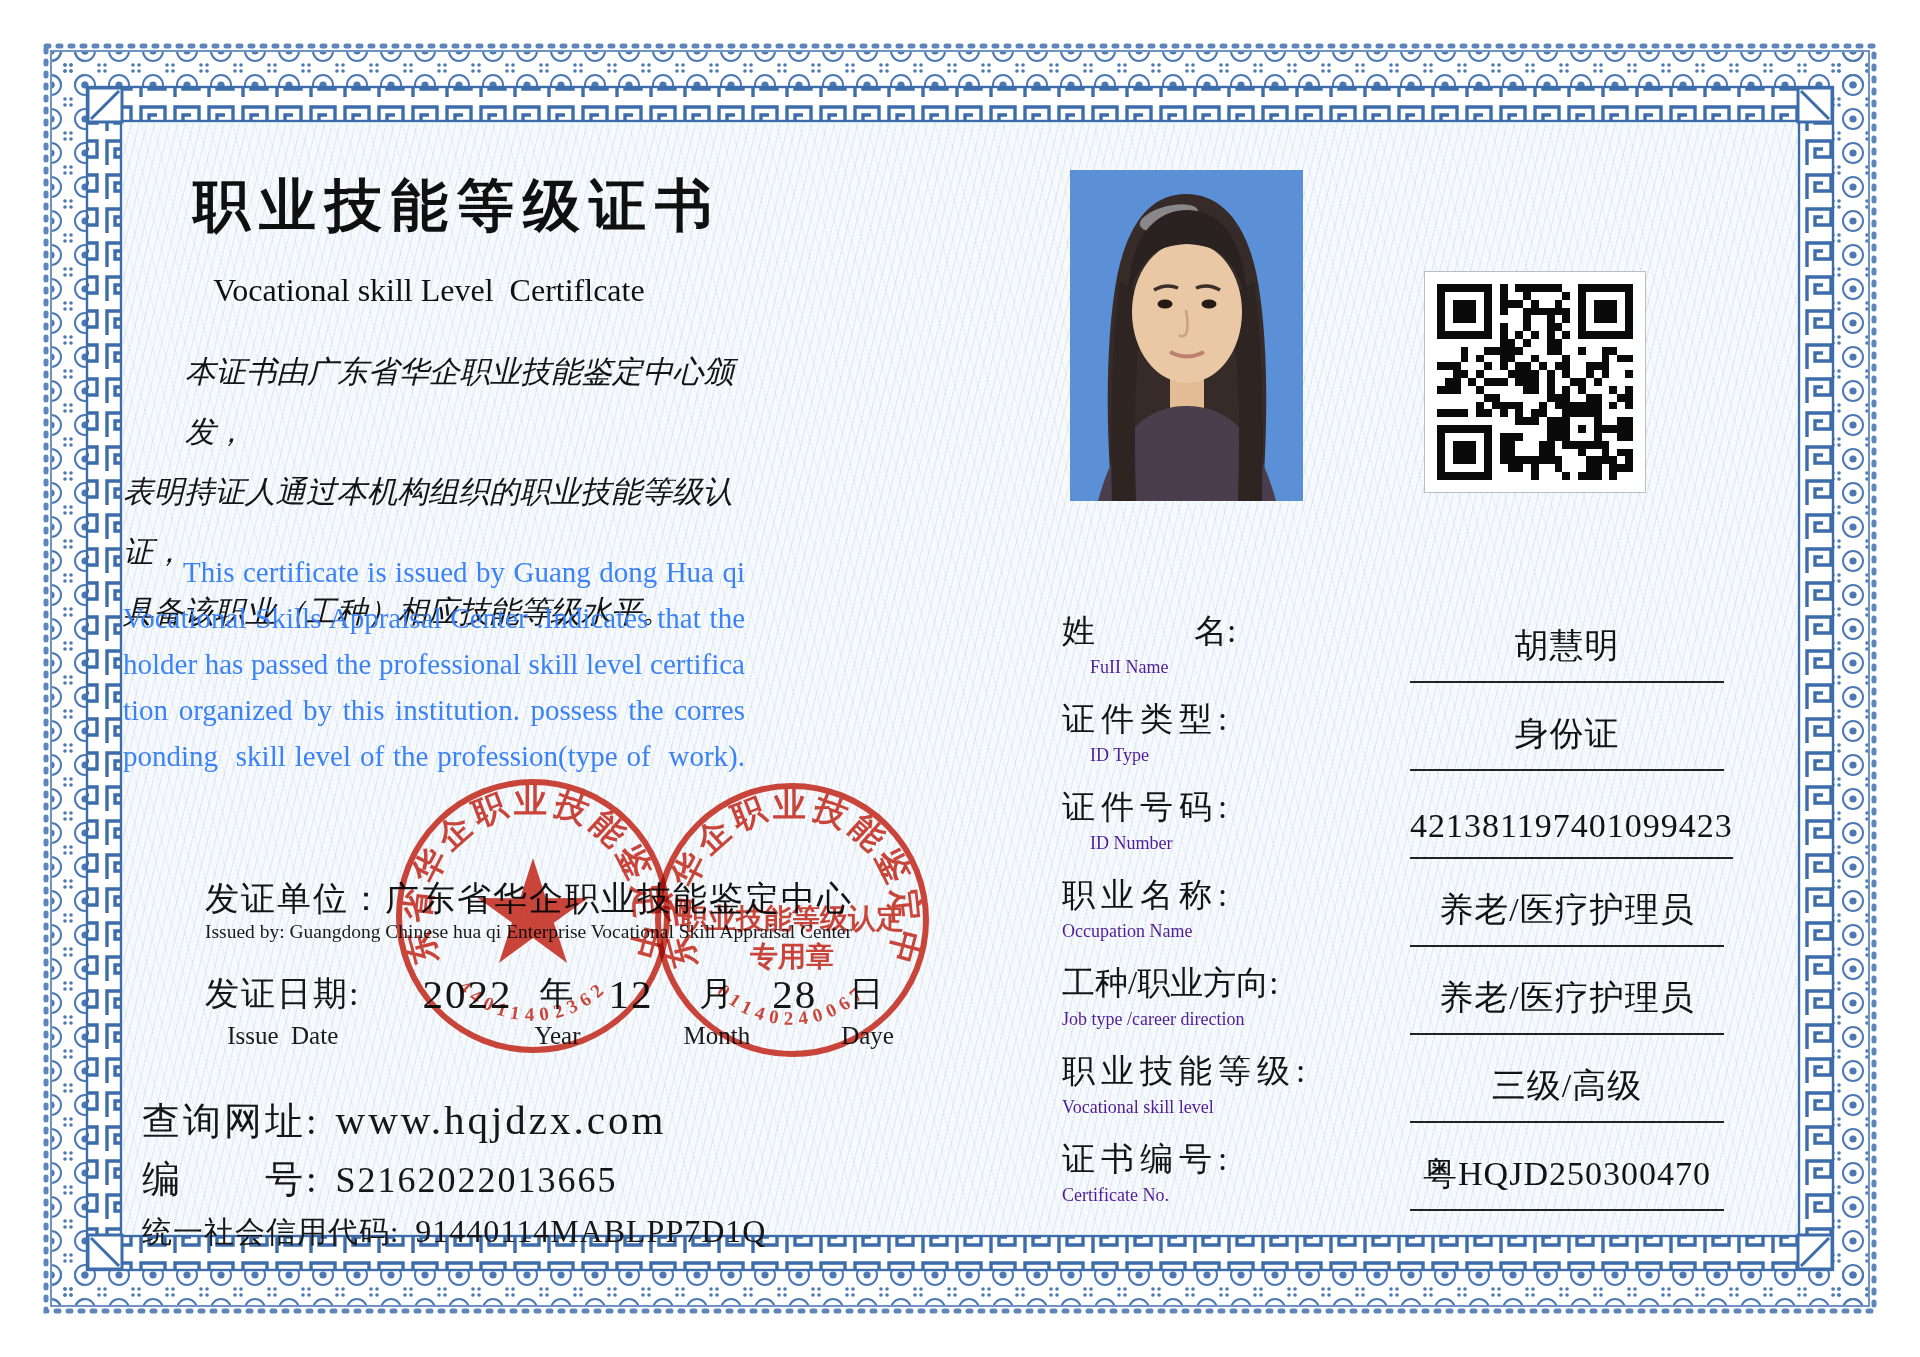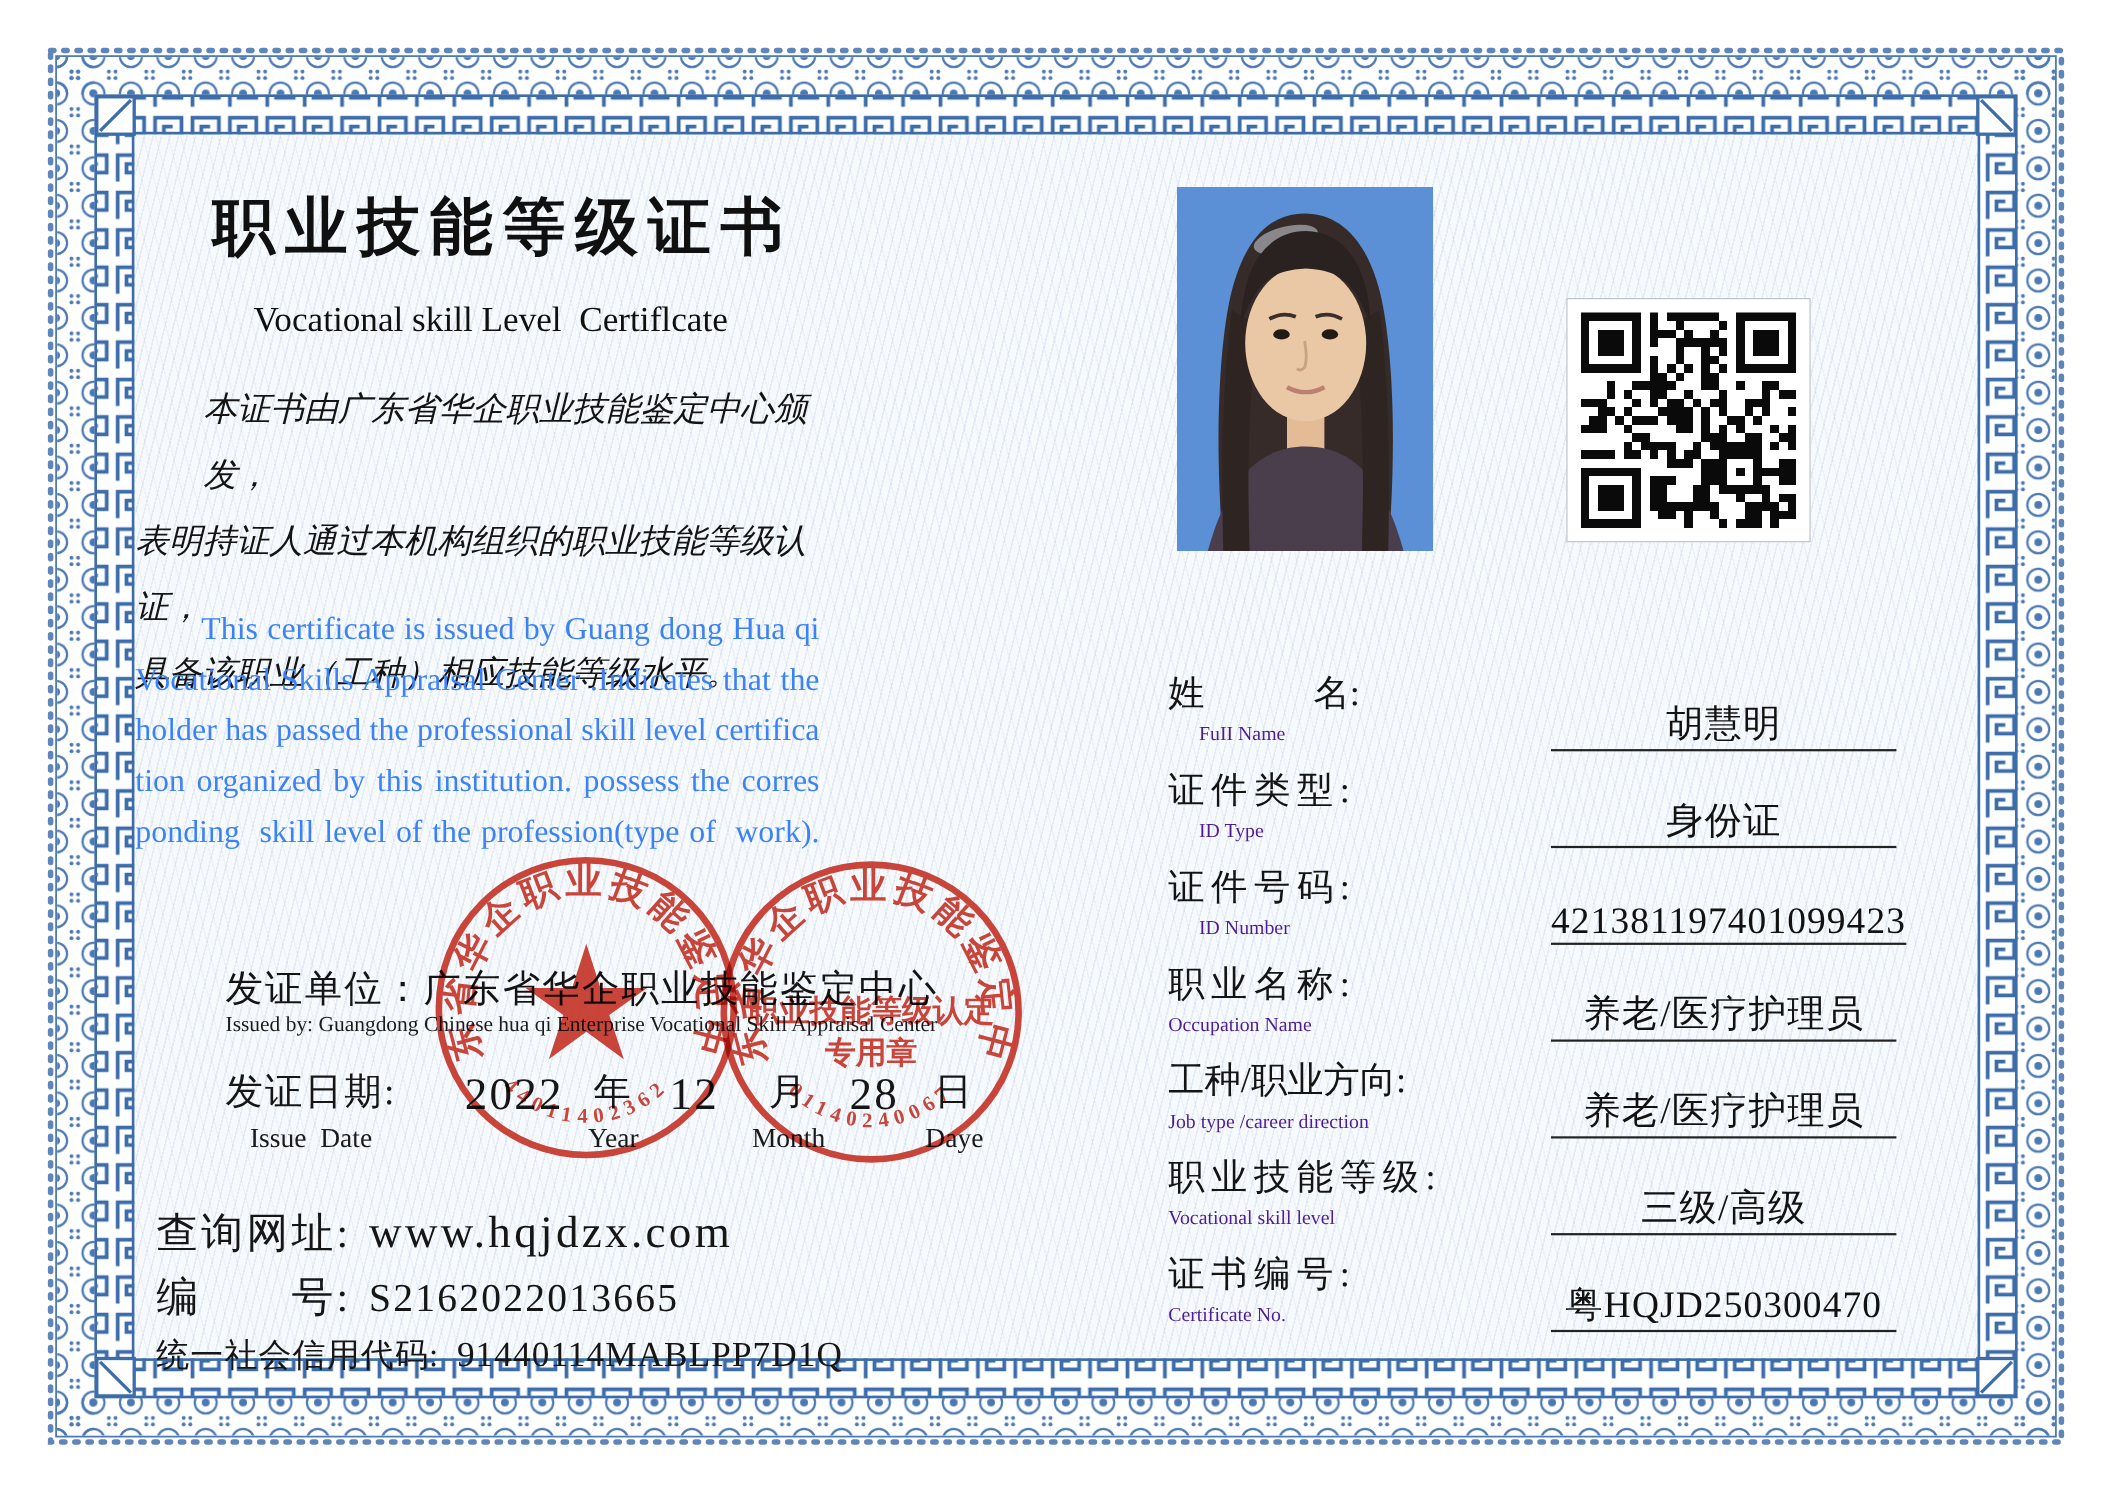--- a/index.html
+++ b/index.html
@@ -10,21 +10,21 @@
     background:
       repeating-linear-gradient(104deg, rgba(105,140,195,.13) 0 1.4px, rgba(0,0,0,0) 1.4px 7.5px),
       repeating-linear-gradient(76deg, rgba(105,140,195,.07) 0 1.4px, rgba(0,0,0,0) 1.4px 11px),
       #f7fafd;}
   .content{position:absolute;left:0;top:0;width:100%;height:100%;z-index:2;}
   .abs{position:absolute;}
   .pre{white-space:pre-wrap;}
   
   .title{left:123px;top:168px;width:612px;text-align:center;font-size:57px;font-weight:bold;
     letter-spacing:9px;color:#101010;margin-left:28px;}
-  .subtitle{left:140px;top:272px;width:612px;text-align:center;font-size:32px;color:#101010;}
+  .subtitle{left:123px;top:272px;width:612px;text-align:center;font-size:32px;color:#101010;}
   .cn-par{left:123px;top:342px;width:648px;font-size:30.5px;line-height:60px;color:#141414;font-style:italic;}
   .cn-par .indent{padding-left:62px;}
   .en-par{left:123px;top:549px;width:622px;font-size:29px;line-height:46px;color:#3b82f6;}
   .en-par div{text-align:justify;text-align-last:justify;}
   .en-par .indent{padding-left:60px;}
   .issuer-cn{left:205px;top:876px;font-size:34px;letter-spacing:2px;color:#141414;}
   .issuer-en{left:205px;top:921px;font-size:19.5px;color:#1a1a1a;}
   .date-row{left:205px;top:972px;display:flex;align-items:flex-start;}
   .date-stack{display:flex;flex-direction:column;align-items:center;}
   .date-cjk{font-size:34px;line-height:44px;letter-spacing:2px;}
@@ -42,21 +42,21 @@
   .qr{left:1424px;top:271px;width:196px;height:196px;background:#ffffff;border:1px solid #b9bec6;
     padding:12px;}
   .fields{left:1062px;top:608px;width:662px;}
   .field-row{display:flex;align-items:stretch;margin-bottom:13px;min-height:75px;}
   .field-label{width:348px;flex:0 0 348px;display:flex;flex-direction:column;justify-content:flex-end;}
   .label-cn{font-size:33px;line-height:40px;letter-spacing:6px;color:#141414;}
   .label-cn.tight{letter-spacing:0;}
   .label-en{font-size:18px;line-height:32px;color:#4c1d95;}
   .label-en.ind{padding-left:28px;}
   .field-value{flex:1;border-bottom:2px solid #222222;display:flex;align-items:flex-end;
-    justify-content:center;font-size:34px;letter-spacing:1px;padding-bottom:0;color:#121212;}
+    justify-content:center;font-size:34px;letter-spacing:1px;padding-bottom:12px;color:#121212;}
   
   .seal{position:absolute;z-index:5;mix-blend-mode:multiply;opacity:.93;}
   .seal-left{left:383px;top:766px;}
   .seal-right{left:642px;top:770px;}
 </style>
 </head>
 <body>
 
 <div class="page">
 

